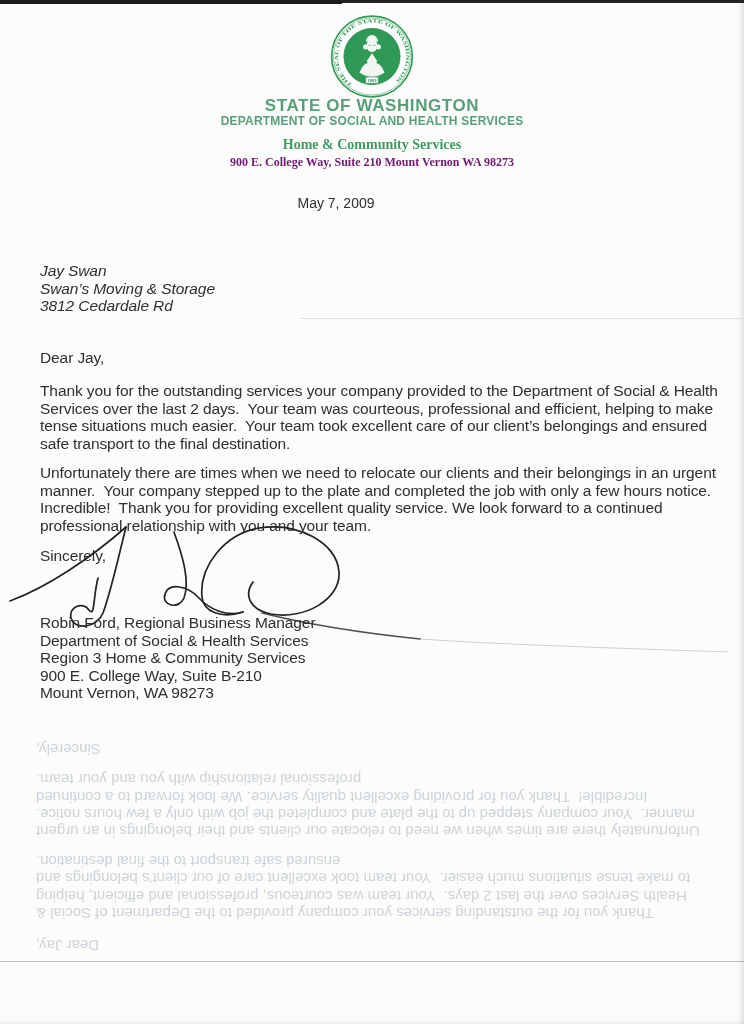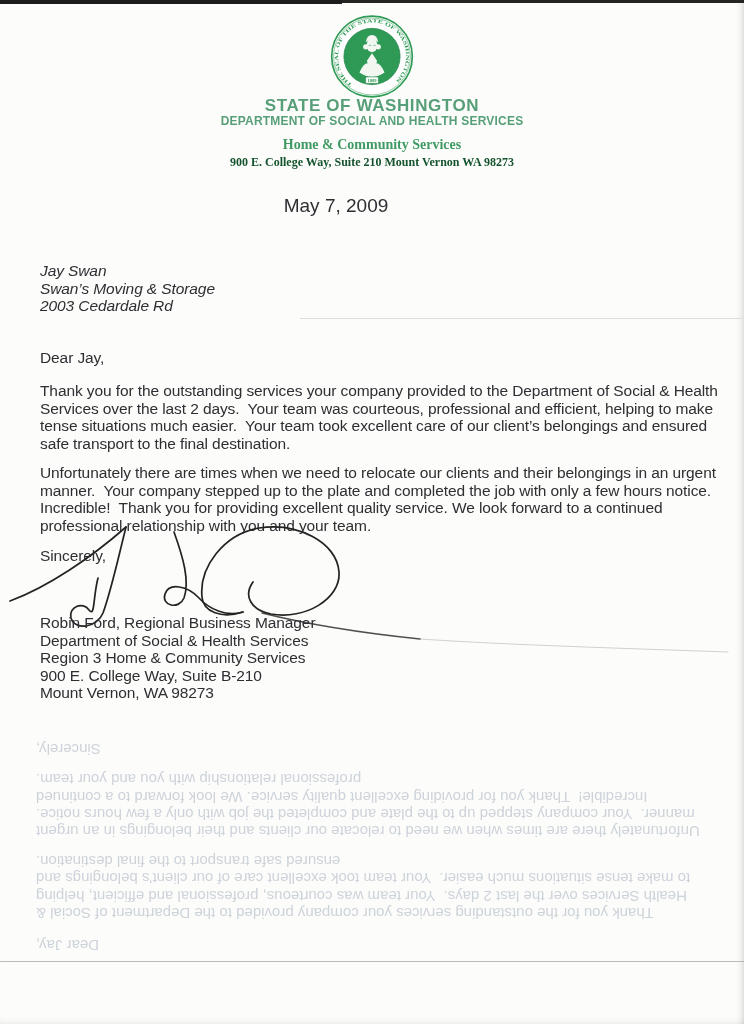--- a/index.html
+++ b/index.html
@@ -17,21 +17,21 @@
 
   
   .seal-wrap{position:absolute;top:13px;left:330px;width:84px;height:87px;}
   .lh-line{position:absolute;left:0;width:744px;text-align:center;}
   .title1{top:96px;font-size:17px;font-weight:bold;letter-spacing:.6px;}
   .title2{top:114px;font-size:12px;font-weight:bold;letter-spacing:.2px;}
   .subtitle{top:137px;font-family:"Liberation Serif",serif;font-size:14px;font-weight:bold;}
   .lh-addr{top:155px;font-family:"Liberation Serif",serif;font-size:12px;font-weight:bold;}
 
   
-  .date{position:absolute;top:195px;left:0;width:672px;text-align:center;font-size:19px;}
+  .date{position:absolute;top:195px;left:0;width:672px;text-align:center;font-size:14px;}
   .block{position:absolute;left:40px;font-size:15.5px;line-height:17.6px;letter-spacing:-0.1px;}
   .recipient{top:262px;font-style:italic;}
   .salutation{top:349px;}
   .para{width:678px;white-space:pre-wrap;}
   .para1{top:382px;}
   .para2{top:464px;}
   .closing{top:547px;}
   .signer{top:614px;}
 
   .sig-svg{position:absolute;top:505px;left:0;width:744px;height:170px;pointer-events:none;}
@@ -79,28 +79,28 @@
       </defs>
       <text font-family="Liberation Serif, serif" font-size="6" font-weight="bold" fill="#2e9a55">
         <textPath href="#sealTextArc" startOffset="0" textLength="198" lengthAdjust="spacingAndGlyphs">THE SEAL OF THE STATE OF WASHINGTON</textPath>
       </text>
     </svg>
   </div>
 
   <div class="lh-line title1" style="color:#579f78">STATE OF WASHINGTON</div>
   <div class="lh-line title2" style="color:#579f78">DEPARTMENT OF SOCIAL AND HEALTH SERVICES</div>
   <div class="lh-line subtitle" style="color:#3f9a63">Home &amp; Community Services</div>
-  <div class="lh-line lh-addr" style="color:#14532d">900 E. College Way, Suite 210 Mount Vernon WA  98273</div>
+  <div class="lh-line lh-addr" style="color:#701a75">900 E. College Way, Suite 210 Mount Vernon WA  98273</div>
 
   <div class="date">May 7, 2009</div>
 
   <div class="block recipient">
     <div>Jay Swan</div>
     <div>Swan’s Moving &amp; Storage</div>
-    <div>2003 Cedardale Rd</div>
+    <div>3812 Cedardale Rd</div>
   </div>
 
   <div class="block salutation">Dear Jay,</div>
 
   <div class="block para para1">Thank you for the outstanding services your company provided to the Department of Social &amp; Health Services over the last 2 days.  Your team was courteous, professional and efficient, helping to make tense situations much easier.  Your team took excellent care of our client’s belongings and ensured safe transport to the final destination.</div>
 
   <div class="block para para2">Unfortunately there are times when we need to relocate our clients and their belongings in an urgent manner.  Your company stepped up to the plate and completed the job with only a few hours notice.  Incredible!  Thank you for providing excellent quality service. We look forward to a continued professional relationship with you and your team.</div>
 
   <div class="block closing">Sincerely,</div>
 

